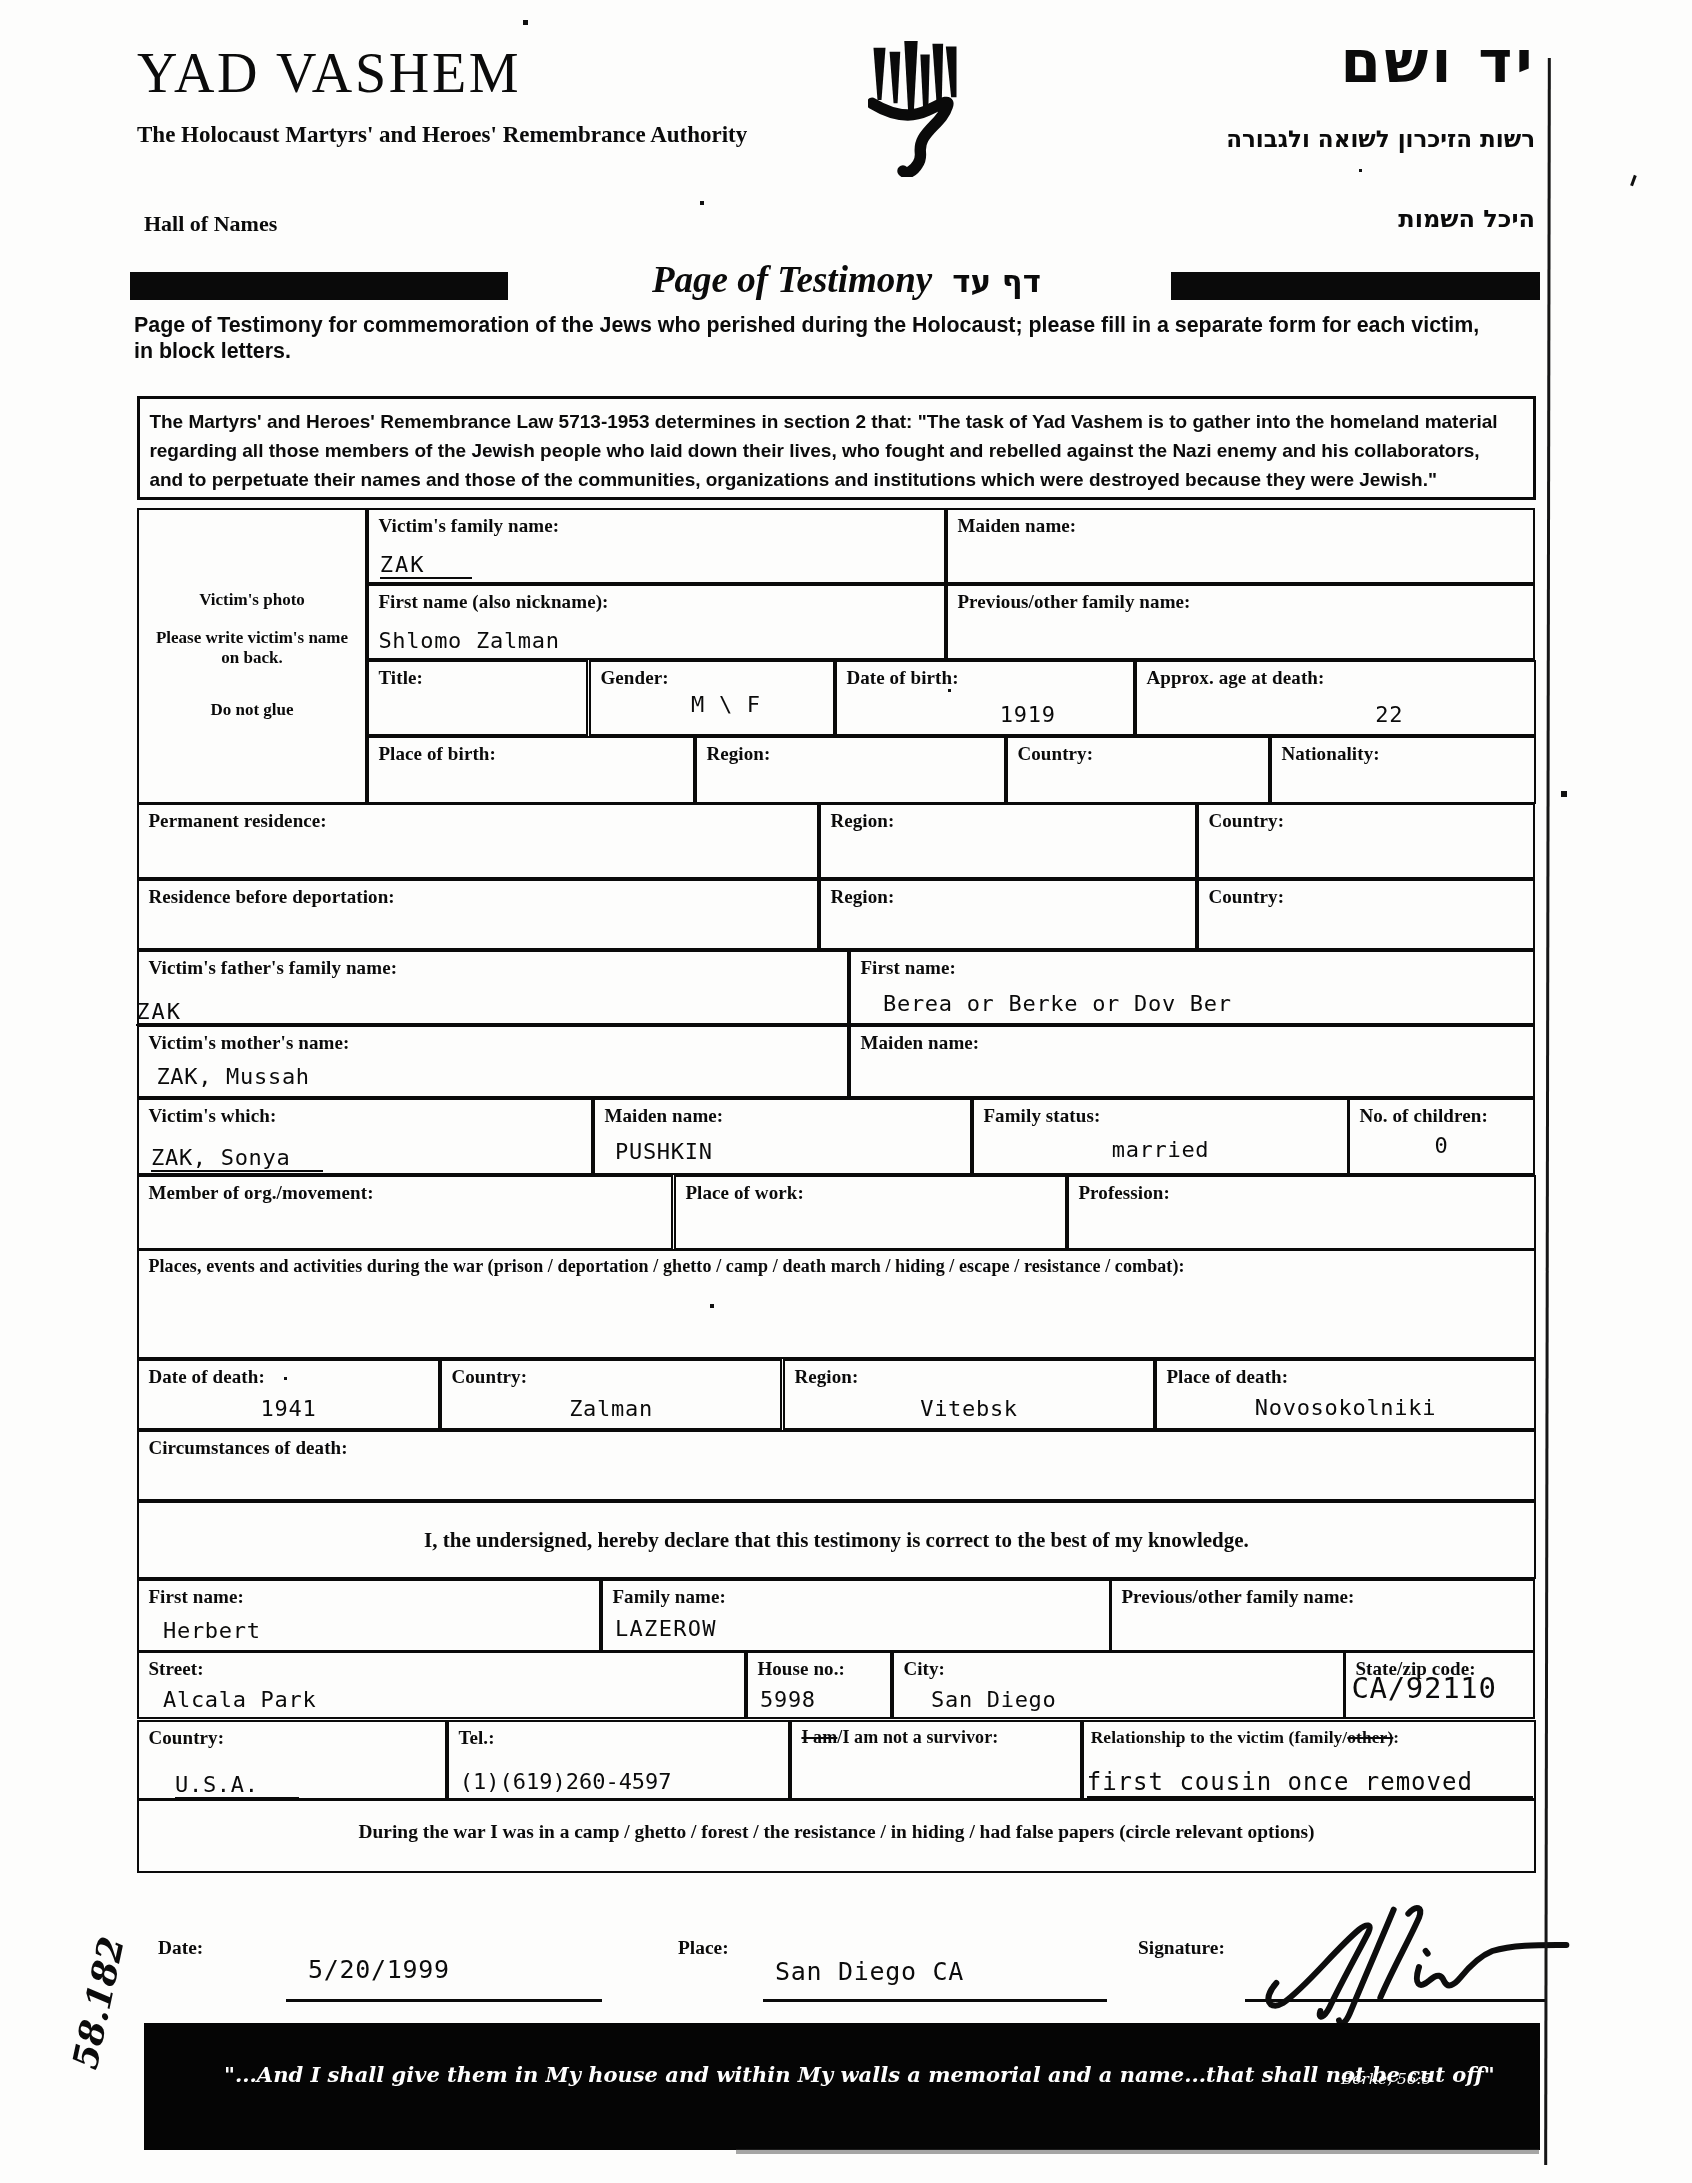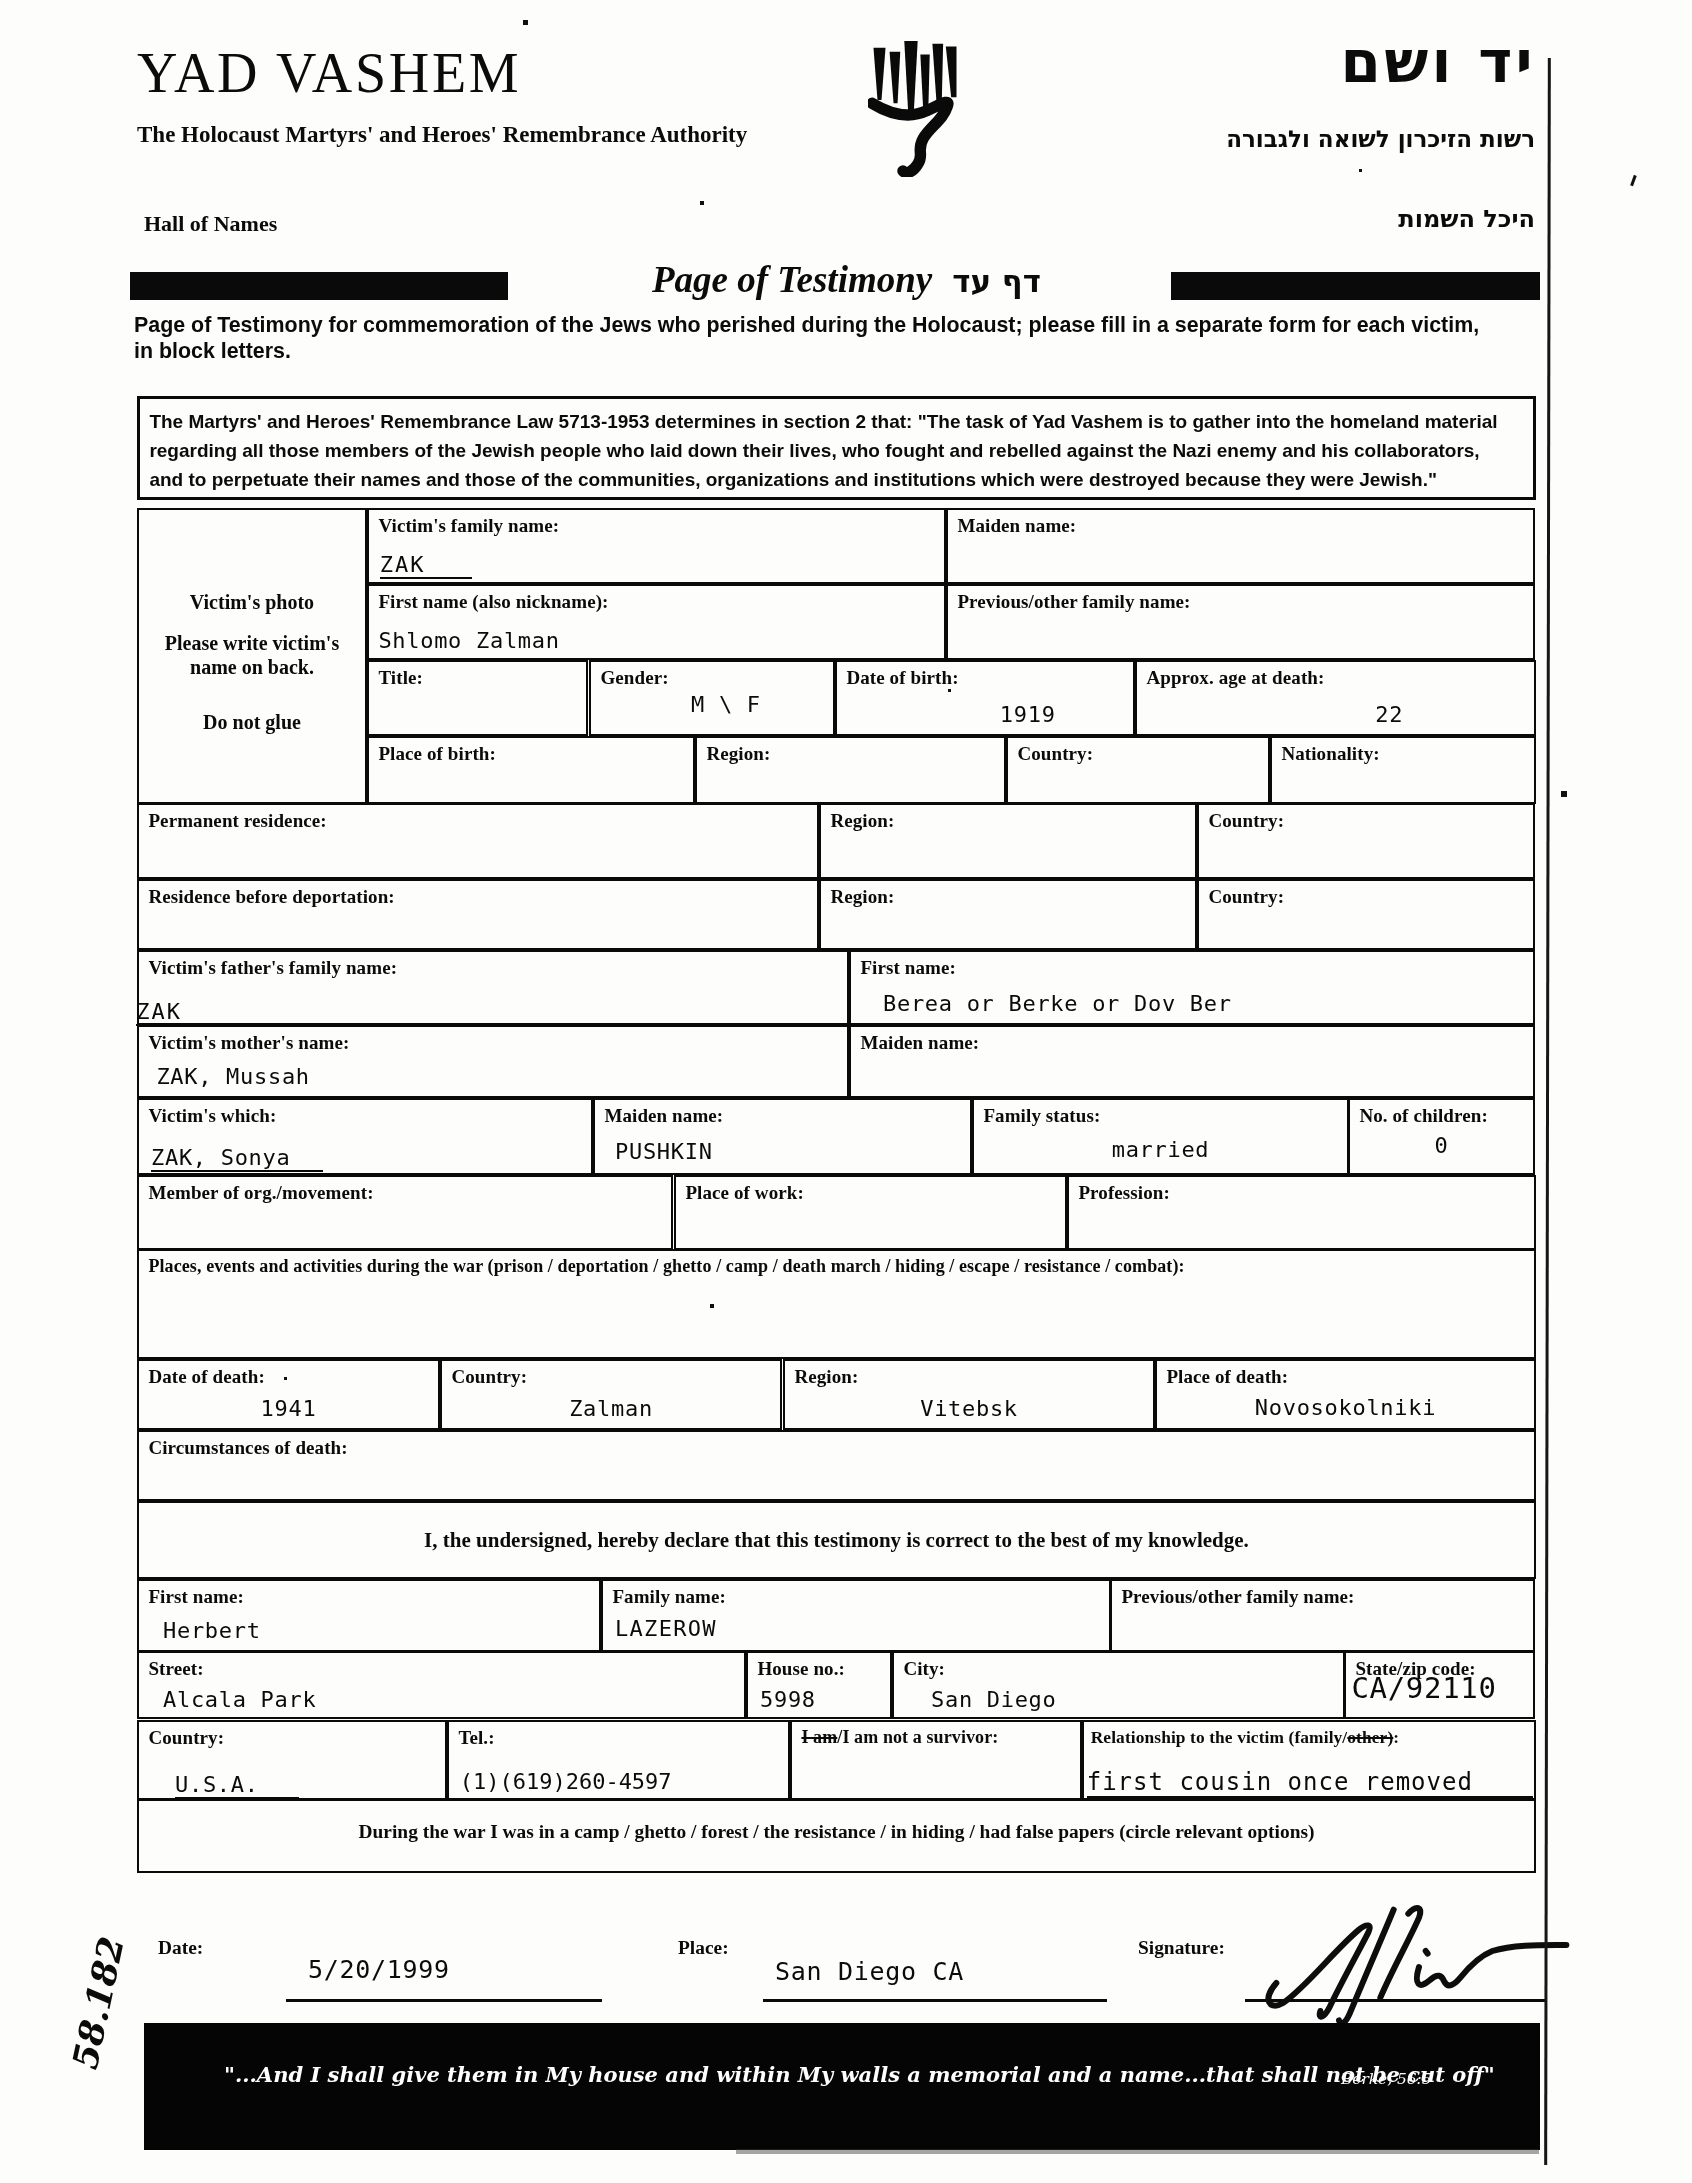--- a/index.html
+++ b/index.html
@@ -21,21 +21,21 @@
   .lawtext{font-family:"Liberation Sans",sans-serif;font-weight:bold;font-size:19px;line-height:1.52;padding:9.4px 14.7px 0 9.4px;}
   
   .cell{position:absolute;border:2.7px solid #0a0a0a;box-sizing:border-box;}
   .lbl{position:absolute;top:5.4px;left:9.4px;font-family:"Liberation Serif",serif;font-weight:bold;
        font-size:19px;white-space:nowrap;letter-spacing:0.1px;}
   .val{position:absolute;font-family:"DejaVu Sans Mono","Liberation Mono",monospace;font-size:22px;
        white-space:nowrap;letter-spacing:0.7px;z-index:2;}
   .ul{border-bottom:2.7px solid #0a0a0a;}
   .ctr{left:0;right:0;text-align:center;}
   .photo-cell{display:flex;flex-direction:column;align-items:center;text-align:center;}
-  .photo-line{font-family:"Liberation Serif",serif;font-weight:bold;font-size:20px;width:86%;line-height:1.2;}
+  .photo-line{font-family:"Liberation Serif",serif;font-weight:bold;font-size:17px;width:86%;line-height:1.2;}
   .bigline{font-family:"Liberation Serif",serif;font-weight:bold;font-size:21px;text-align:center;width:100%;}
   s{text-decoration:line-through;text-decoration-thickness:2px;}
   
   .sig-lbl{font-family:"Liberation Serif",serif;font-weight:bold;font-size:19.4px;white-space:nowrap;}
   .sig-val{font-family:"DejaVu Sans Mono","Liberation Mono",monospace;font-size:25px;white-space:nowrap;letter-spacing:0.7px;}
   .uline{background:#0a0a0a;height:3.3px;}
   
   .footer{background:#050505;}
   .quote{position:absolute;color:#ffffff;font-family:"DejaVu Serif",serif;font-style:italic;font-weight:bold;font-size:21px;white-space:nowrap;}
   .cite{position:absolute;color:#ffffff;font-family:"DejaVu Serif",serif;font-style:italic;font-size:15.4px;white-space:nowrap;}

